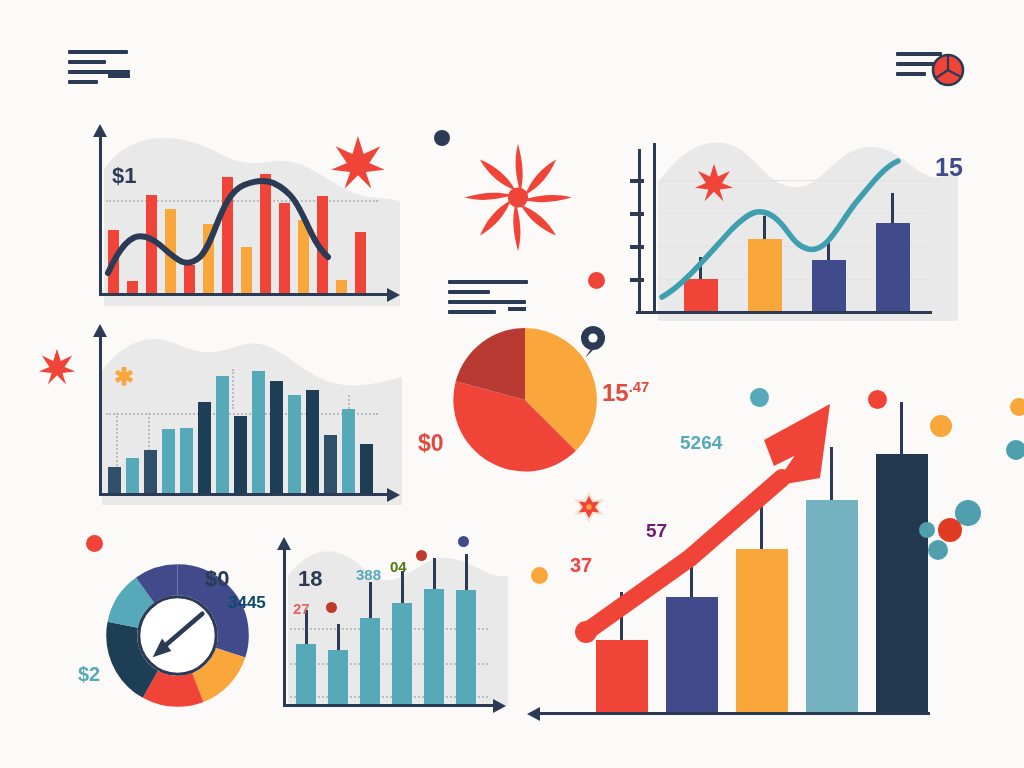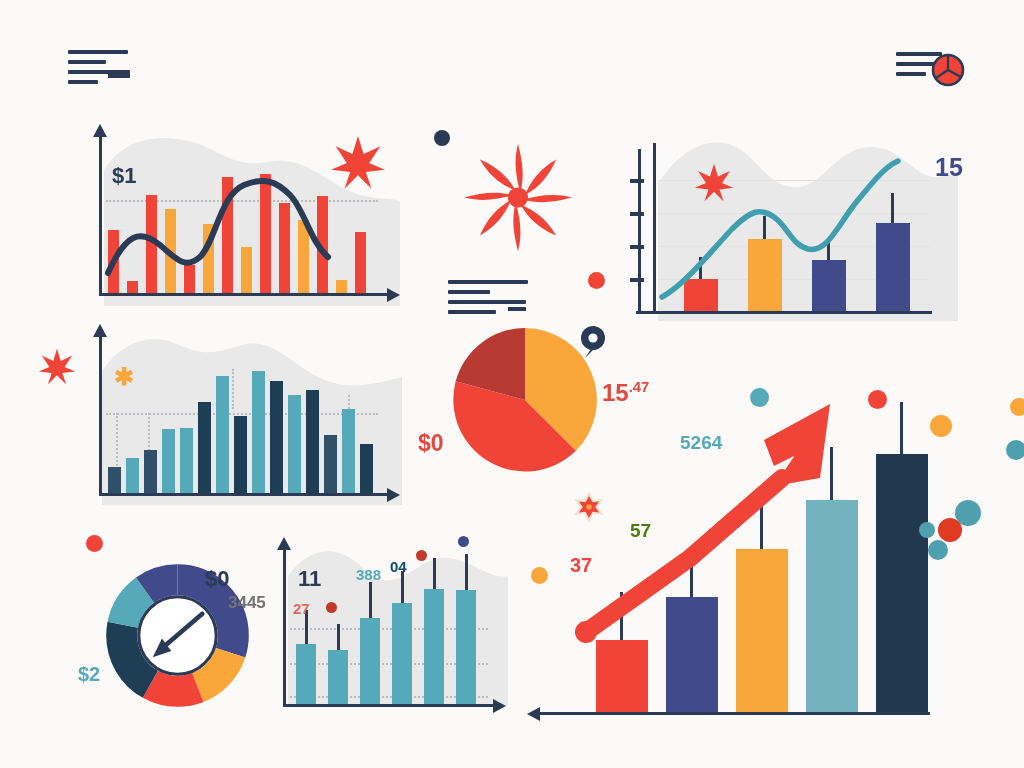--- a/index.html
+++ b/index.html
@@ -280,21 +280,21 @@
         <circle cx="50" cy="50" r="36" stroke="#414a8b" stroke-dasharray="22.6 203.6" stroke-dashoffset="-203.5" transform="rotate(-90 50 50)"></circle>
       </g>
       <circle cx="50" cy="50" r="25" fill="#ffffff" stroke="#2b3a55" stroke-width="2"></circle>
 
       <g stroke="#2b3a55" stroke-width="3" stroke-linecap="round">
         <line x1="66" y1="36" x2="38" y2="60"></line>
       </g>
       <path d="M34 64 L46 60 L40 52 Z" fill="#2b3a55"></path>
     </svg>
     <div class="lbl" style="left:105px;top:8px;font-size:22px;color:#2b3a55;">$0</div>
-    <div class="lbl" style="left:128px;top:35px;font-size:17px;color:#737373;">3445</div>
+    <div class="lbl" style="left:128px;top:35px;font-size:17px;color:#0c4a6e;">3445</div>
     <div class="lbl" style="left:-22px;top:105px;font-size:20px;color:#55a9b8;">$2</div>
   </div>
 
   <div class="abs" style="left:268px;top:538px;width:245px;height:180px;">
     <svg class="abs" width="220" height="170" viewBox="0 0 220 170" style="left:20px;top:2px;">
       <path d="M0,36 C14,16 34,6 54,14 C76,22 82,44 104,40 C126,36 136,16 160,18
                C184,20 202,40 220,36 L220,166 L0,166 Z" fill="#e9e9e9"></path>
     </svg>
     <div class="dashline" style="left:22px;top:90px;width:198px;"></div>
     <div class="dashline" style="left:22px;top:125px;width:198px;"></div>
@@ -318,24 +318,24 @@
 
       <div class="bar" style="left:166px;width:20px;height:114px;background:#55a9b8;"></div>
       <div class="errbar" style="left:175px;bottom:114px;height:36px;"></div>
     </div>
 
     <div class="axis-v" style="left:15px;top:10px;height:156px;"></div>
     <div class="arrowhead-up" style="left:9px;top:-1px;"></div>
     <div class="axis-h" style="left:15px;top:166px;width:212px;"></div>
     <div class="arrowhead-right" style="left:225px;top:161px;"></div>
 
-    <div class="lbl" style="left:30px;top:28px;font-size:22px;color:#2b3a55;">11</div>
+    <div class="lbl" style="left:30px;top:28px;font-size:22px;color:#2b3a55;">18</div>
     <div class="lbl" style="left:25px;top:62px;font-size:15px;color:#e0685e;">27</div>
     <div class="lbl" style="left:88px;top:28px;font-size:15px;color:#55a9b8;">388</div>
-    <div class="lbl" style="left:122px;top:20px;font-size:15px;color:#0c4a6e;">04</div>
+    <div class="lbl" style="left:122px;top:20px;font-size:15px;color:#4d7c0f;">04</div>
     <div class="dot" style="left:58px;top:64px;width:11px;height:11px;background:#c0392b;"></div>
     <div class="dot" style="left:148px;top:12px;width:11px;height:11px;background:#c0392b;"></div>
     <div class="dot" style="left:190px;top:-2px;width:11px;height:11px;background:#414a8b;"></div>
   </div>
 
   <div class="abs" style="left:528px;top:372px;width:420px;height:360px;">
     <div class="bars" style="left:32px;top:40px;width:360px;height:300px;">
       <div class="bar" style="left:36px;width:52px;height:72px;background:#f04438;"></div>
       <div class="errbar" style="left:60px;bottom:72px;height:48px;"></div>
 
@@ -357,21 +357,21 @@
       <circle cx="18" cy="250" r="11" fill="#f04438"></circle>
       <circle cx="122" cy="176" r="9" fill="#f04438"></circle>
       <path d="M196,58 L262,22 L238,96 L226,74 L206,84 Z" fill="#f04438"></path>
       <path d="M206,104 L262,22 L252,96 Z" fill="#f04438"></path>
     </svg>
 
     <div class="axis-h" style="left:10px;top:340px;width:392px;"></div>
     <div class="arrowhead-left" style="left:-1px;top:335px;"></div>
 
     <div class="lbl" style="left:42px;top:182px;font-size:20px;color:#ef4444;">37</div>
-    <div class="lbl" style="left:102px;top:148px;font-size:19px;color:#4d7c0f;">57</div>
+    <div class="lbl" style="left:118px;top:148px;font-size:19px;color:#701a75;">57</div>
     <div class="lbl" style="left:152px;top:60px;font-size:19px;color:#55a9b8;">5264</div>
   </div>
 
   <div class="dot" style="left:434px;top:130px;width:16px;height:16px;background:#2b3a55;"></div>
   <div class="dot" style="left:588px;top:272px;width:17px;height:17px;background:#f04438;"></div>
   <div class="dot" style="left:750px;top:388px;width:19px;height:19px;background:#55a9b8;"></div>
   <div class="dot" style="left:868px;top:390px;width:19px;height:19px;background:#f04438;"></div>
   <div class="dot" style="left:930px;top:415px;width:22px;height:22px;background:#f9a63a;"></div>
   <div class="dot" style="left:531px;top:567px;width:17px;height:17px;background:#f9a63a;"></div>
   <div class="dot" style="left:86px;top:535px;width:17px;height:17px;background:#f04438;"></div>

